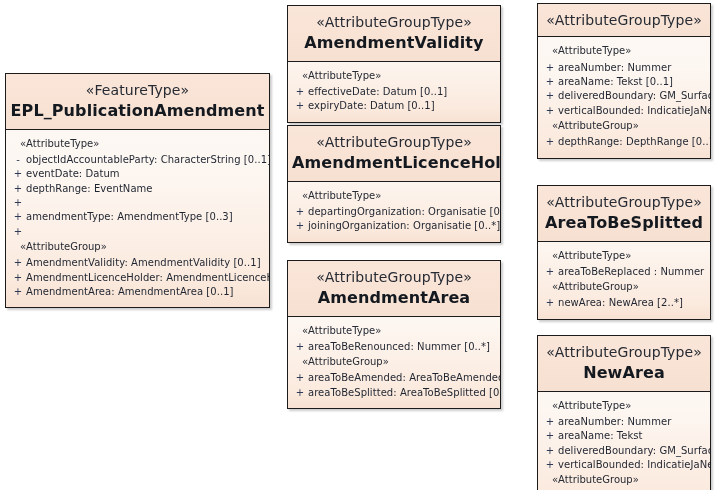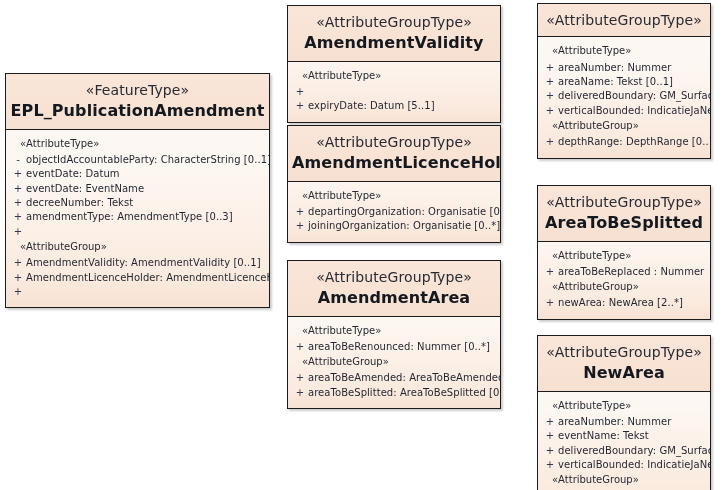--- a/index.html
+++ b/index.html
@@ -104,60 +104,61 @@
       <div class="attr-row">
         <span class="attr-vis">-</span>
         <span class="attr-text">objectIdAccountableParty: CharacterString [0..1]</span>
       </div>
       <div class="attr-row">
         <span class="attr-vis">+</span>
         <span class="attr-text">eventDate: Datum</span>
       </div>
       <div class="attr-row">
         <span class="attr-vis">+</span>
-        <span class="attr-text">eventDate: EventName</span>
-      </div>
-      <div class="attr-row">
-        <span class="attr-vis">+</span>
-        <span class="attr-text">decreeNumber: Tekst</span>
+        <span class="attr-text">depthRange: EventName</span>
+      </div>
+      <div class="attr-row">
+        <span class="attr-vis">+</span>
       </div>
       <div class="attr-row">
         <span class="attr-vis">+</span>
         <span class="attr-text">amendmentType: AmendmentType [0..3]</span>
       </div>
       <div class="attr-row">
         <span class="attr-vis">+</span>
       </div>
       <div class="group-label">«AttributeGroup»</div>
       <div class="attr-row">
         <span class="attr-vis">+</span>
         <span class="attr-text">AmendmentValidity: AmendmentValidity [0..1]</span>
       </div>
       <div class="attr-row">
         <span class="attr-vis">+</span>
         <span class="attr-text">AmendmentLicenceHolder: AmendmentLicenceHolder [0..1]</span>
       </div>
       <div class="attr-row">
         <span class="attr-vis">+</span>
+        <span class="attr-text">AmendmentArea: AmendmentArea [0..1]</span>
       </div>
     </div>
   </div>
 <div class="uml-box" id="box-amendmentvalidity">
     <div class="uml-header">
       <span class="stereotype">«AttributeGroupType»</span>
       <span class="classname">AmendmentValidity</span>
     </div>
     <div class="uml-body">
       <div class="group-label">«AttributeType»</div>
       <div class="attr-row">
         <span class="attr-vis">+</span>
-      </div>
-      <div class="attr-row">
-        <span class="attr-vis">+</span>
-        <span class="attr-text">expiryDate: Datum [5..1]</span>
+        <span class="attr-text">effectiveDate: Datum [0..1]</span>
+      </div>
+      <div class="attr-row">
+        <span class="attr-vis">+</span>
+        <span class="attr-text">expiryDate: Datum [0..1]</span>
       </div>
     </div>
   </div>
 <div class="uml-box" id="box-amendmentlicenceholder">
     <div class="uml-header">
       <span class="stereotype">«AttributeGroupType»</span>
       <span class="classname">AmendmentLicenceHolder</span>
     </div>
     <div class="uml-body">
       <div class="group-label">«AttributeType»</div>
@@ -246,21 +247,21 @@
       <span class="classname">NewArea</span>
     </div>
     <div class="uml-body">
       <div class="group-label">«AttributeType»</div>
       <div class="attr-row">
         <span class="attr-vis">+</span>
         <span class="attr-text">areaNumber: Nummer</span>
       </div>
       <div class="attr-row">
         <span class="attr-vis">+</span>
-        <span class="attr-text">eventName: Tekst</span>
+        <span class="attr-text">areaName: Tekst</span>
       </div>
       <div class="attr-row">
         <span class="attr-vis">+</span>
         <span class="attr-text">deliveredBoundary: GM_Surface</span>
       </div>
       <div class="attr-row">
         <span class="attr-vis">+</span>
         <span class="attr-text">verticalBounded: IndicatieJaNee</span>
       </div>
       <div class="group-label">«AttributeGroup»</div>

